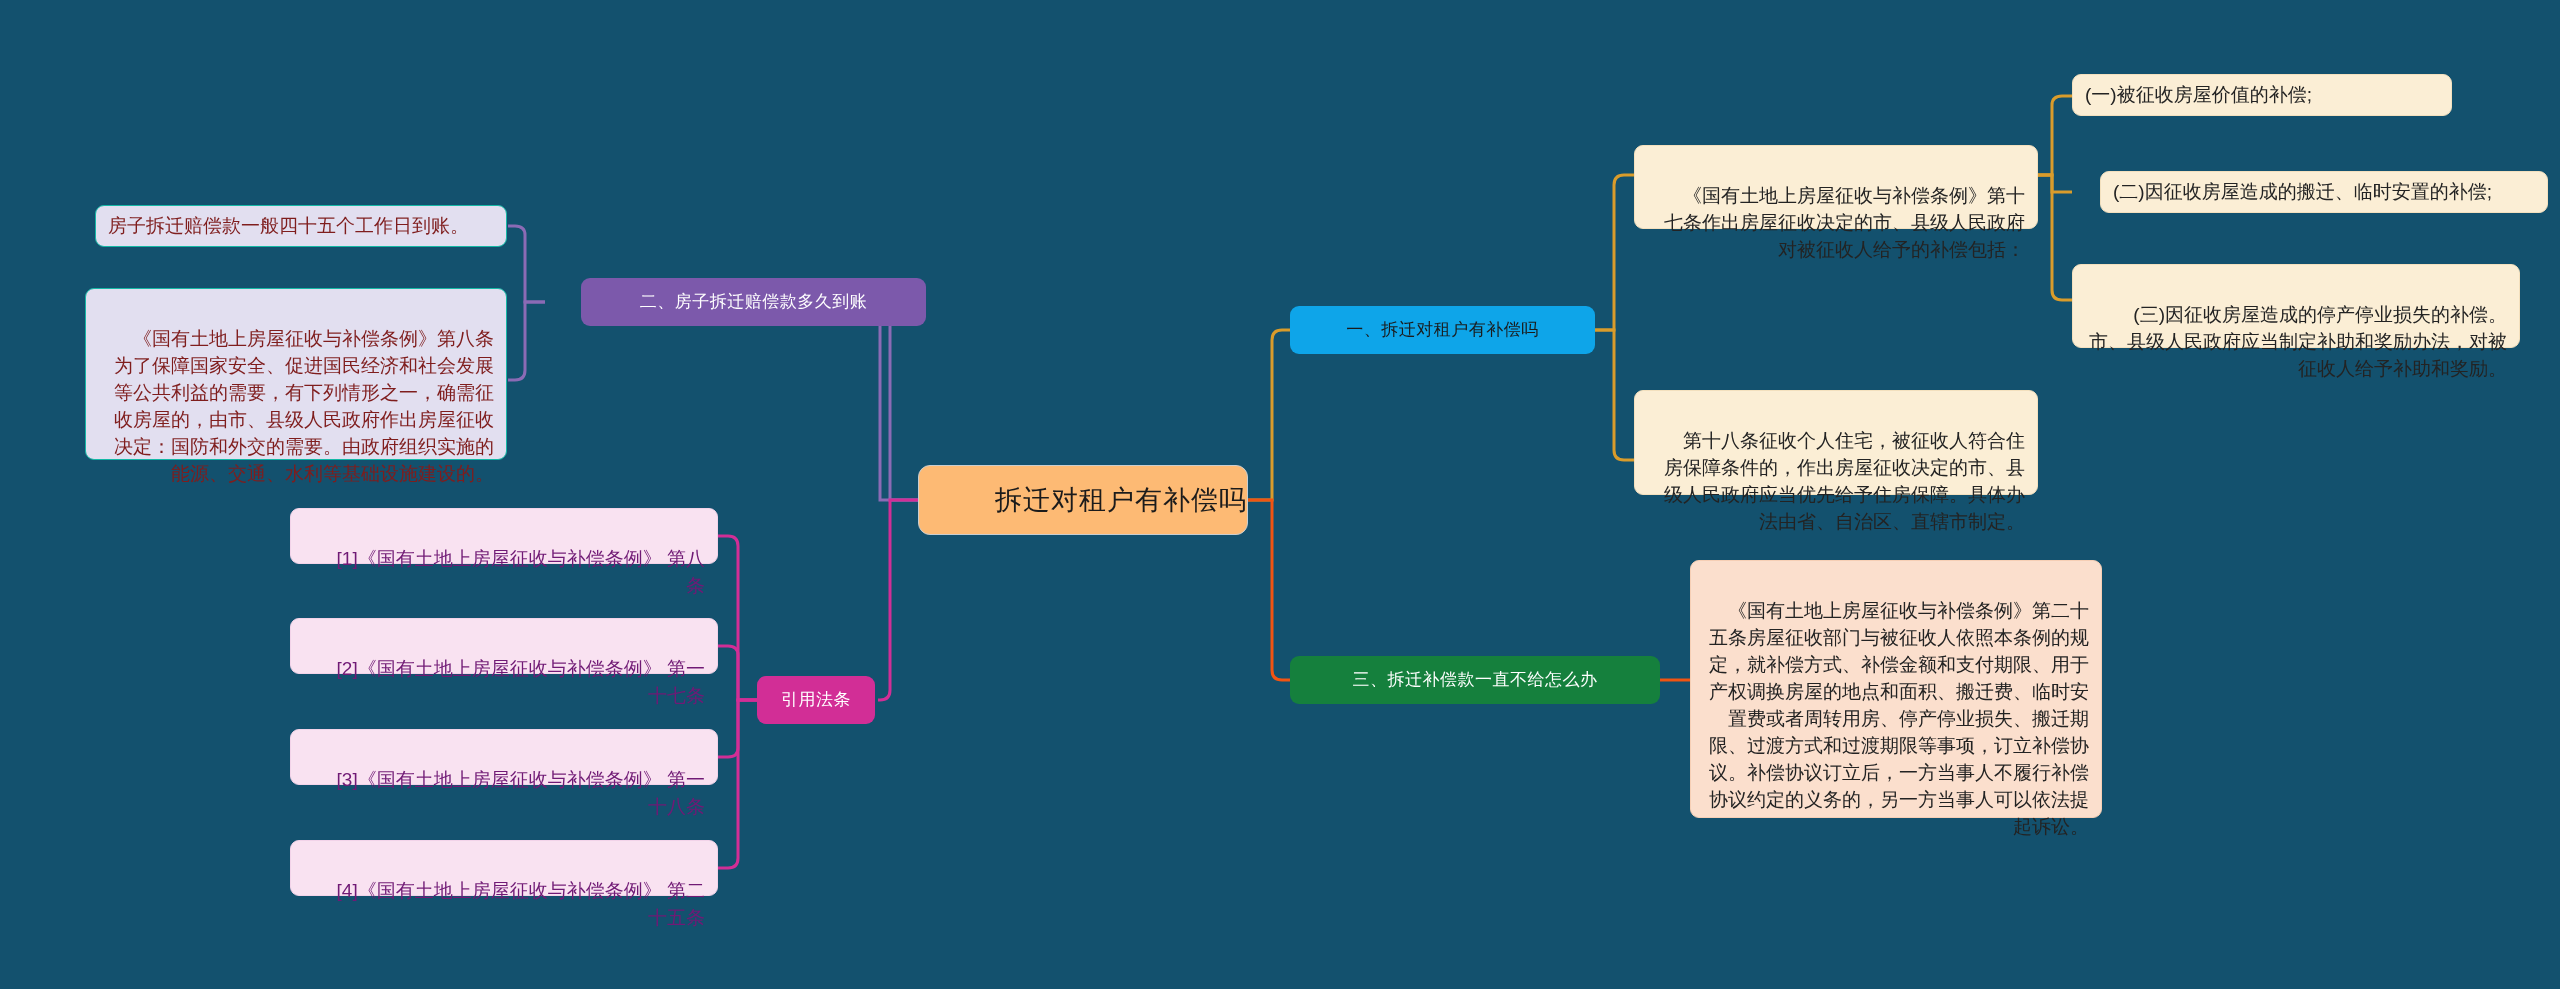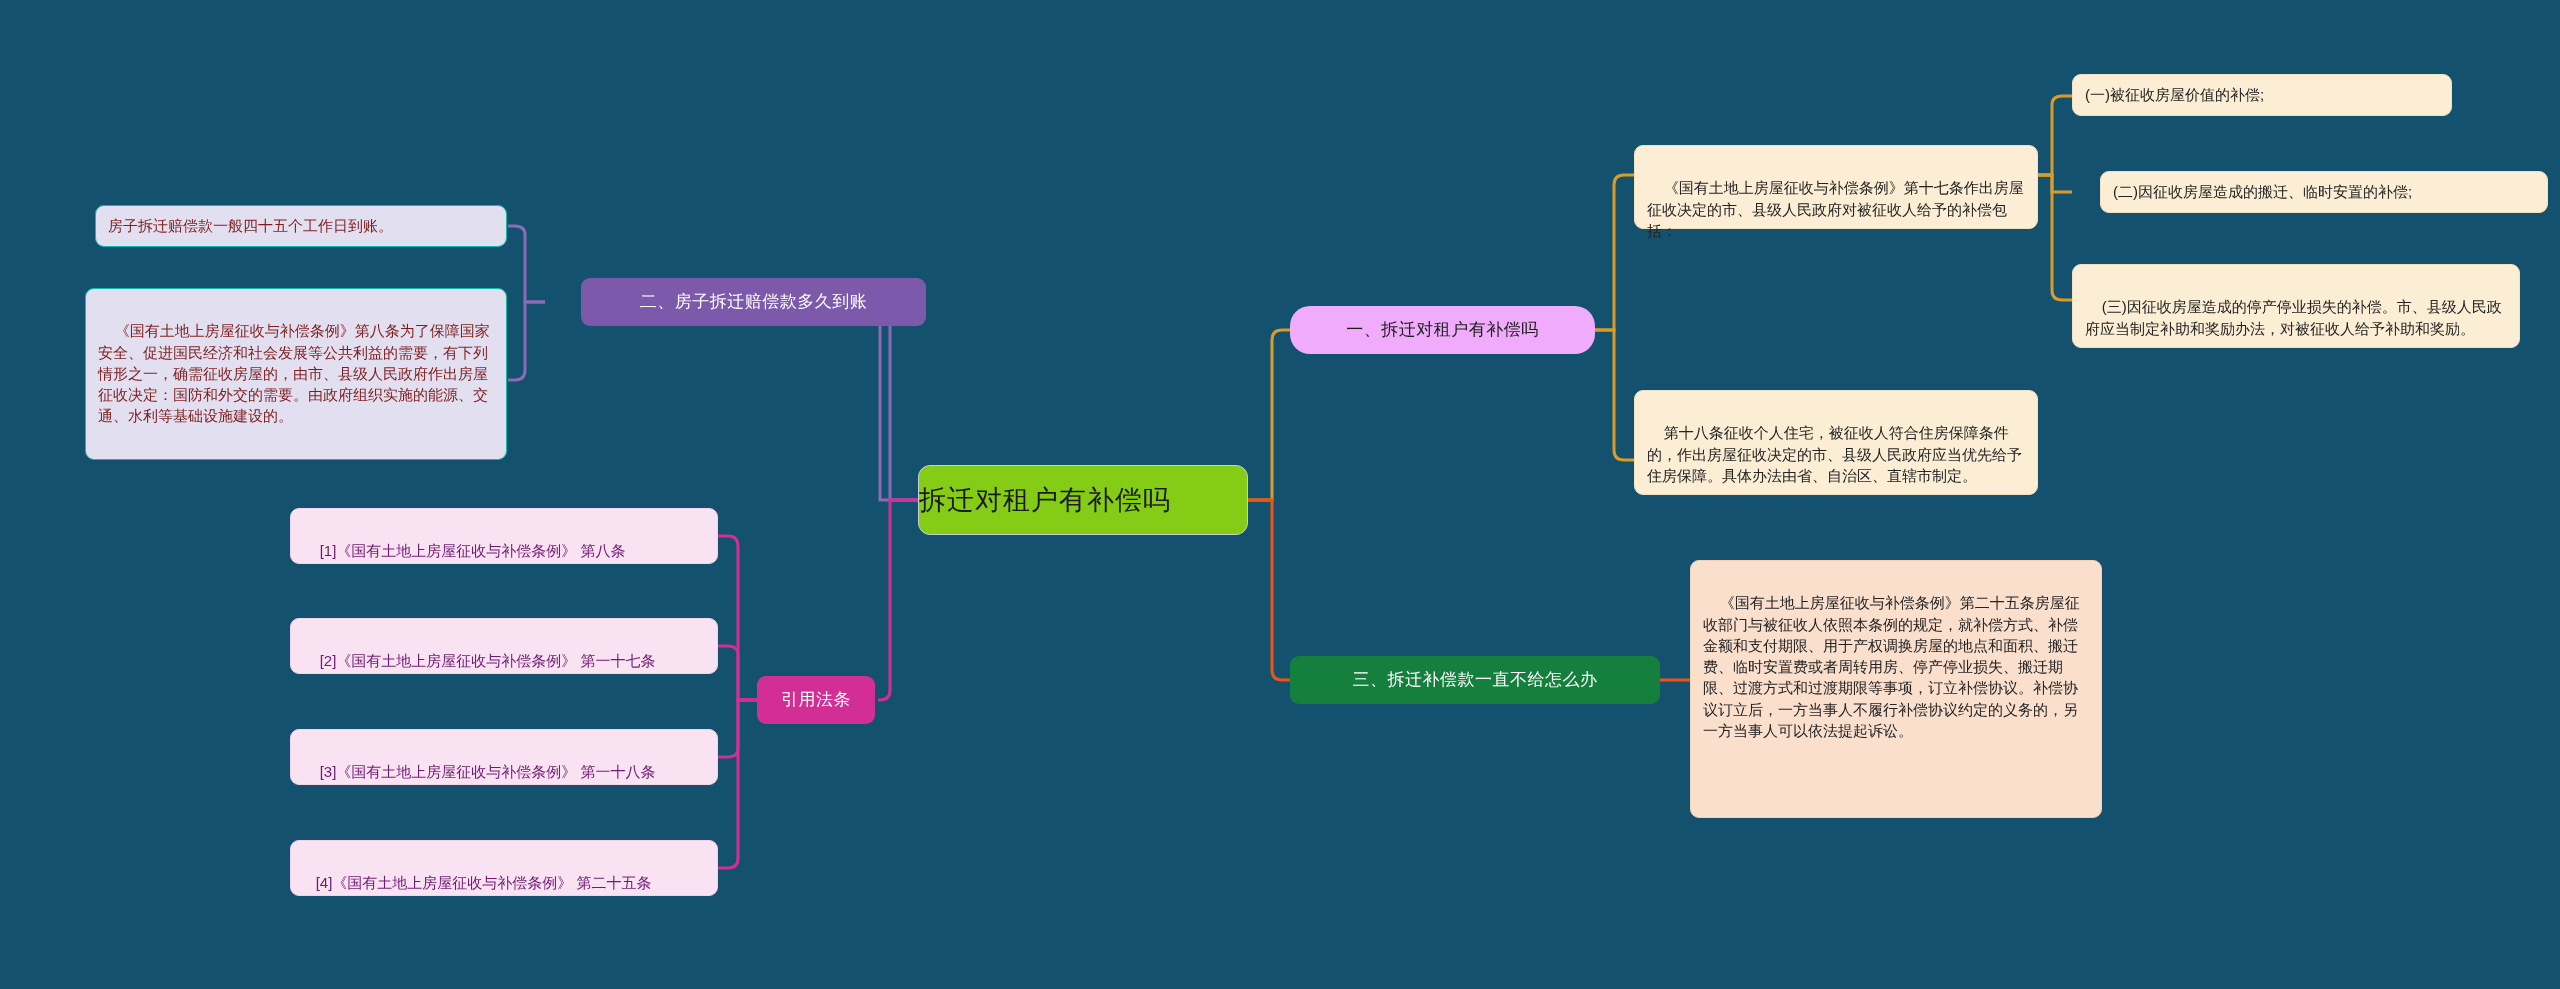--- a/index.html
+++ b/index.html
@@ -31,53 +31,54 @@
     position: absolute;
     box-sizing: border-box;
     border-radius: 10px;
     line-height: 1.42;
     white-space: pre-wrap;
     word-break: break-word;
   }
 
   
   .root {
-    background: #84cc16;
+    background: #fdba74;
     color: #1b1b1b;
     border: 1.5px solid #c9ced1;
     border-radius: 12px;
     font-size: 27px;
     display: flex;
     align-items: center;
-    justify-content: flex-start;
+    justify-content: flex-end;
     text-align: center;
     letter-spacing: 1px;
   }
 
   
   .chip {
     color: #ffffff;
     display: flex;
     align-items: center;
     justify-content: center;
     text-align: center;
     font-size: 17px;
     border-radius: 9px;
     letter-spacing: .5px;
   }
   .chip-purple  { background: #7c59ab; }
   .chip-pink    { background: #d22e96; }
-  .chip-orange1 { background: #f0abfc; color:#1b1b1b;border-radius:20px; }
+  .chip-orange1 { background: #0ea5e9; color:#1b1b1b; }
   .chip-orange2 { background: #15803d; }
 
   
   .leaf {
-    font-size: 15px;
+    font-size: 19px;
     padding: 10px 12px;
     border-radius: 9px;
+    text-align: right;
   }
   .leaf-lavender {
     background: #e2dff0;
     color: #7f1d1d;
     border: 1px solid #14b8a6;
   }
   .leaf-pink {
     background: #f9e2f1;
     color: #701a75;
     border: 1px solid #f2d3e9;

